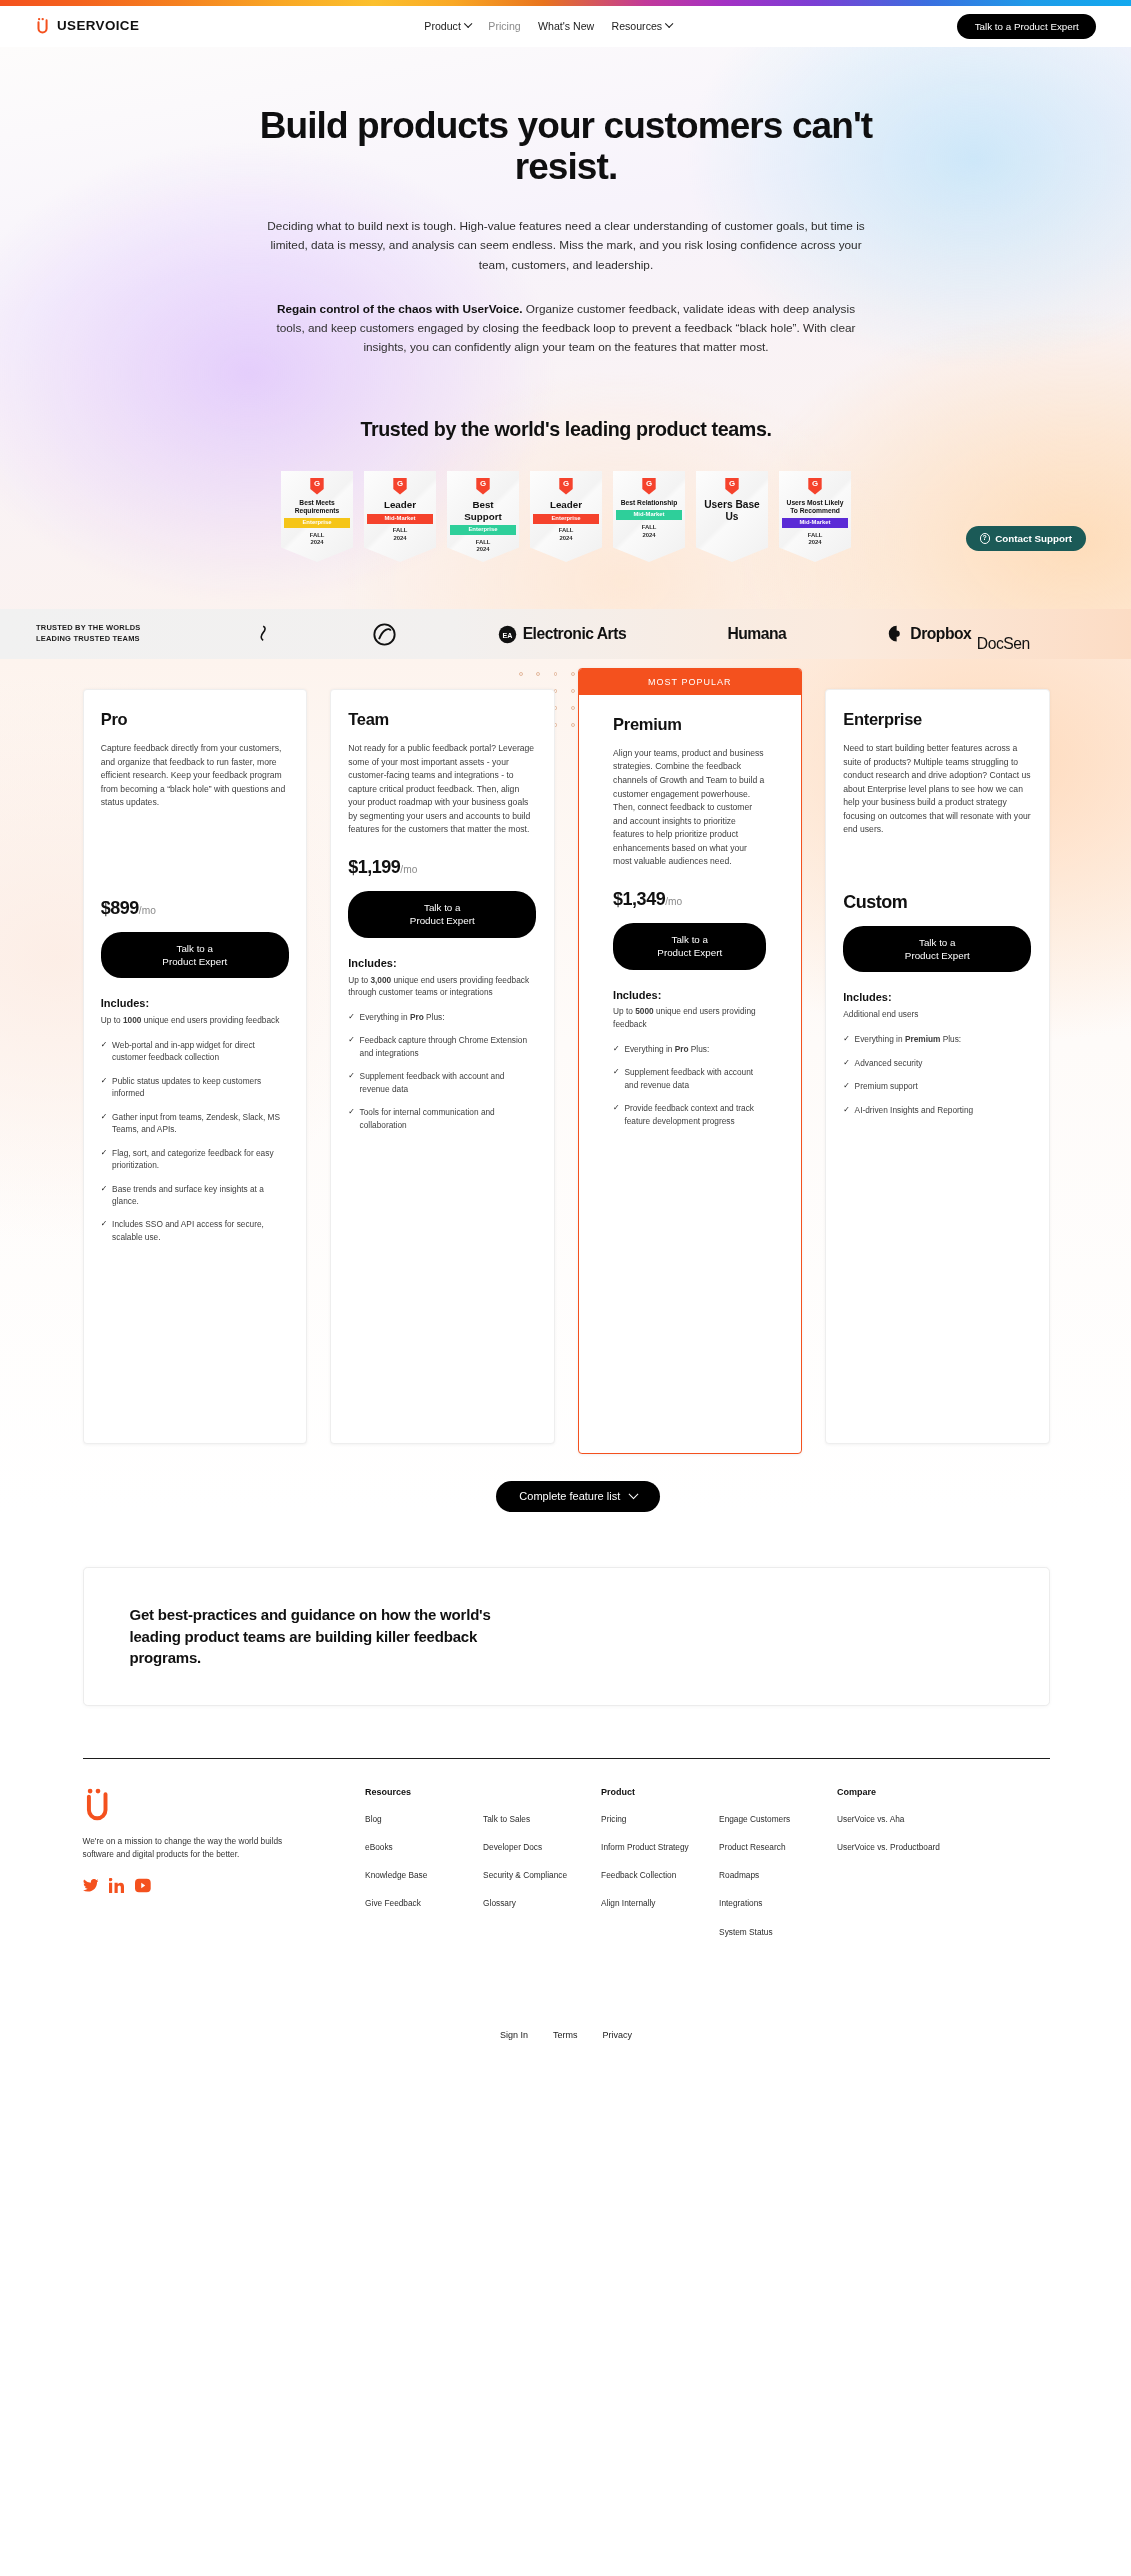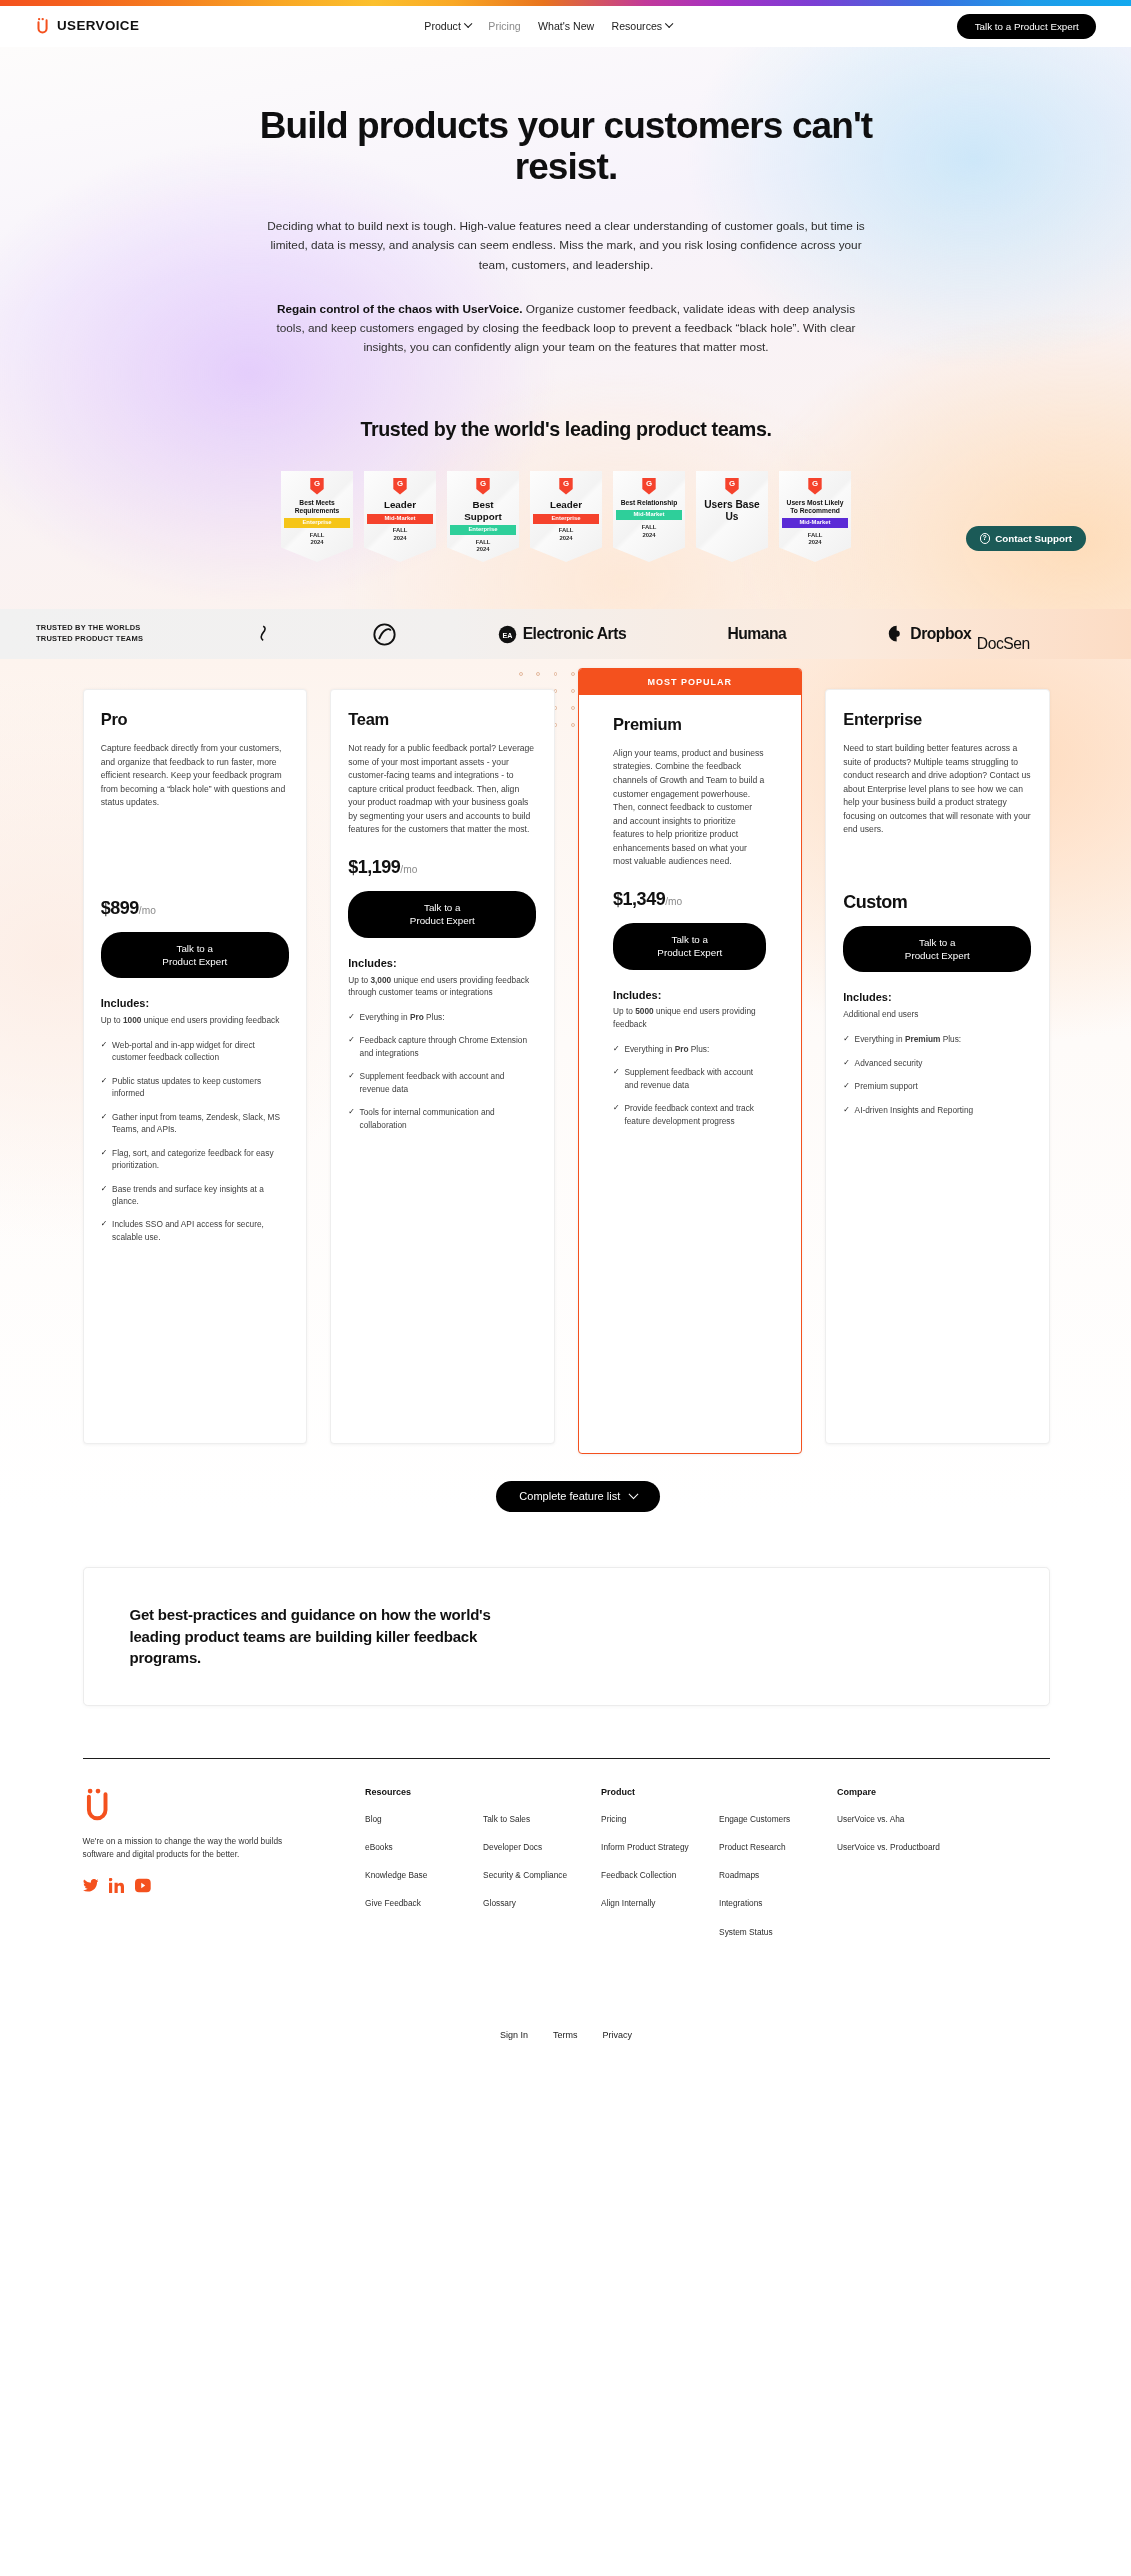--- a/index.html
+++ b/index.html
@@ -143,21 +143,21 @@
   .card {
     flex:1; background:#fff; border:0.8px solid #eeeeee; border-radius:3.9px;
     padding:20.4px 17.3px 23.6px; position:relative;
     box-shadow:0 0.8px 3.1px rgba(0,0,0,.05);
     min-height:755px;
   }
   .card.featured {
     border:1.3px solid #f4511e; padding-top:0; overflow:hidden; margin-top:-21px; min-height:786px;
   }
   .popular-bar {
-    background:#f4511e; color:#fff; font-size:9px; font-weight:700;
+    background:#f4511e; color:#fff; font-size:9px; font-weight:400;
     letter-spacing:1px; text-align:center; padding:7.9px 0; margin:0 -17.3px 0;
   }
   .card.featured .inner { padding:20.4px 0 0; }
   .card h3 { font-size:16.5px; font-weight:700; letter-spacing:-0.3px; margin-bottom:12.6px; color:#111; }
   .card-desc { font-size:8.6px; line-height:1.58; color:#3d3d3d; }
   .price { font-size:18px; font-weight:700; letter-spacing:-0.5px; color:#111; }
   .price .per { font-size:10.2px; font-weight:400; color:#8b8b8b; letter-spacing:0; }
   .card-cta {
     display:block; width:100%; background:#000; color:#fff; border:none;
     border-radius:20.4px; font-family:inherit; font-size:9.8px; line-height:1.35;
@@ -339,21 +339,21 @@
 
     <button class="contact-support">
       <span class="q-icon">?</span>
       <span>Contact Support</span>
     </button>
   </div>
 
   <div class="logoband">
     <div class="trusted-label">
       <div>TRUSTED BY THE WORLDS</div>
-      <div>TRUSTED PRODUCT TEAMS</div>
+      <div>LEADING TRUSTED TEAMS</div>
     </div>
     <div class="logos">
       <div class="logoitem">
         <svg width="11" height="20.4" viewBox="0 0 14 26">
             <path d="M4 3 q5 2 0 8 q-5 6 0 10" stroke="#111" stroke-width="2" fill="none"></path>
           </svg>
       </div>
       <div class="logoitem">
         <svg width="25" height="25" viewBox="0 0 32 32">
             <circle cx="16" cy="16" r="13" stroke="#111" stroke-width="2.4" fill="none"></circle>

